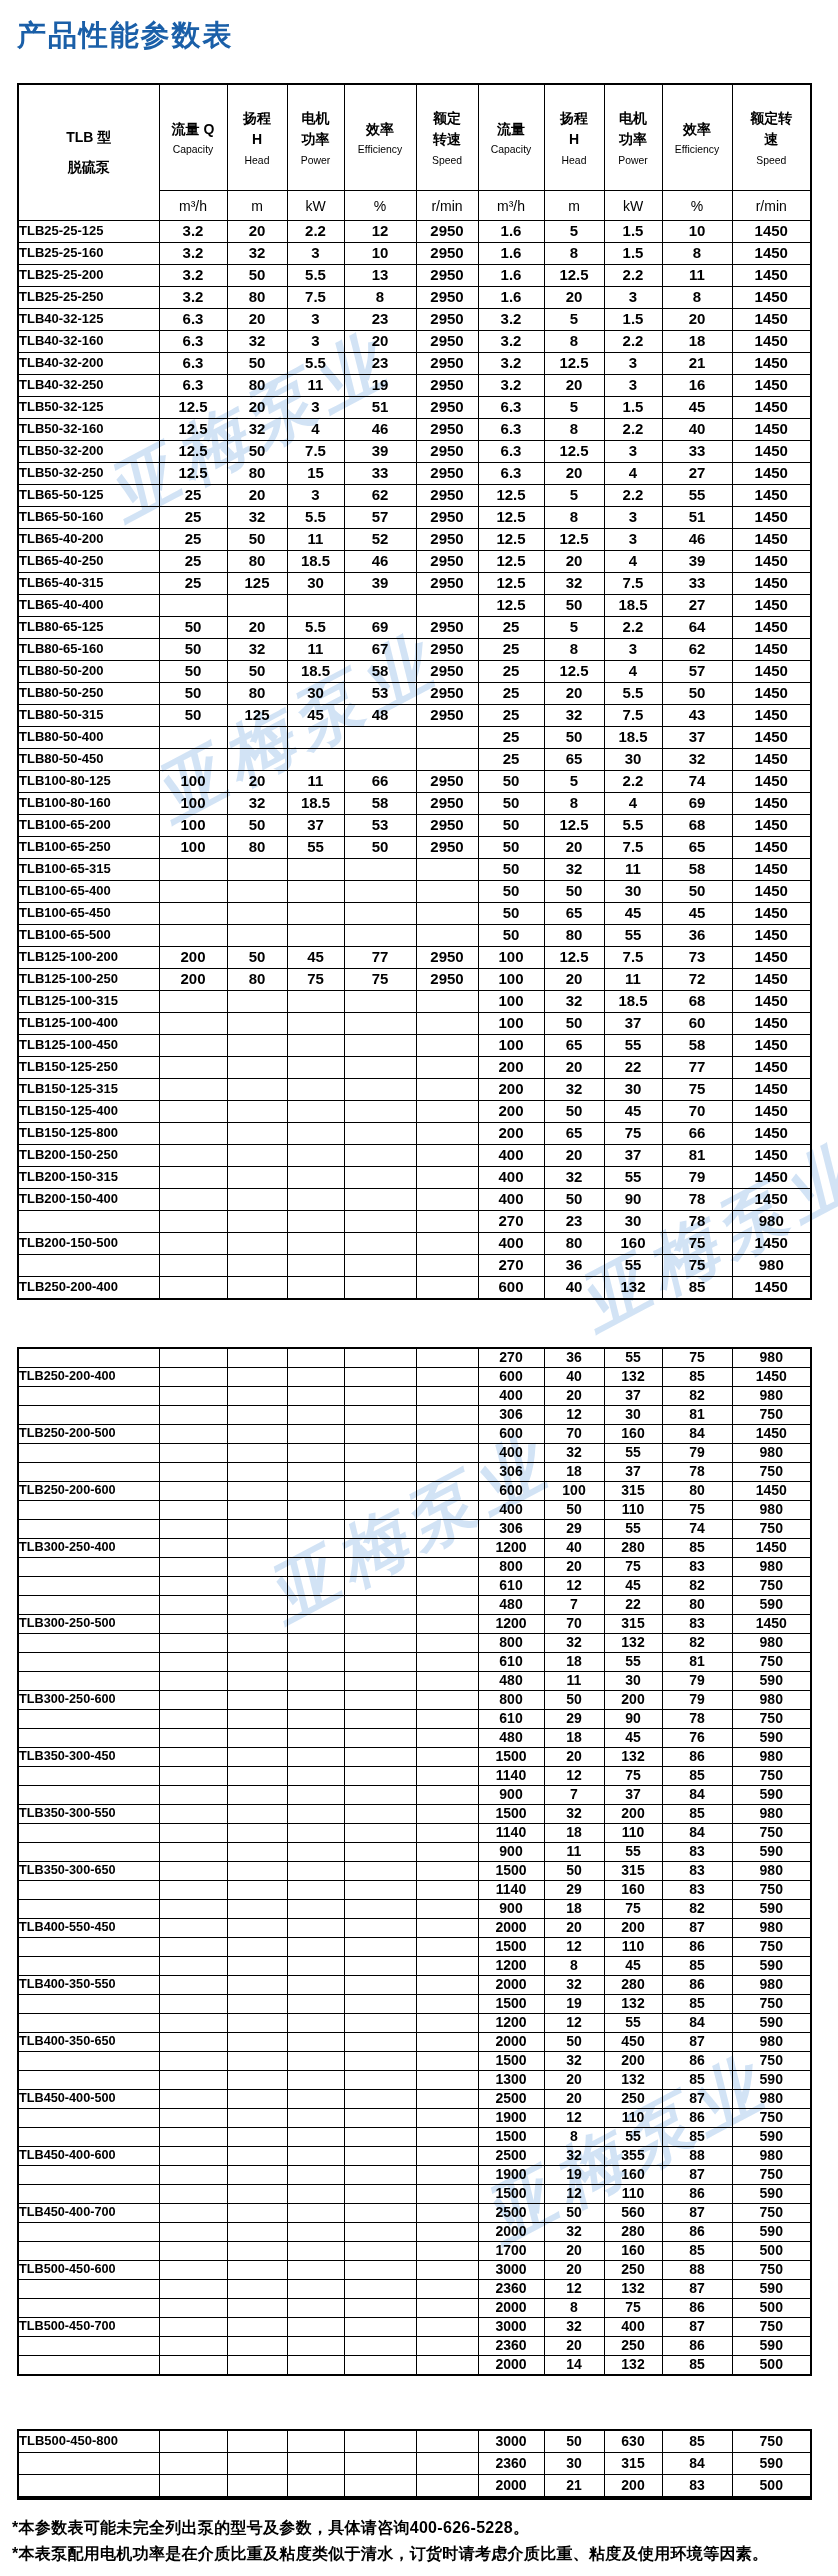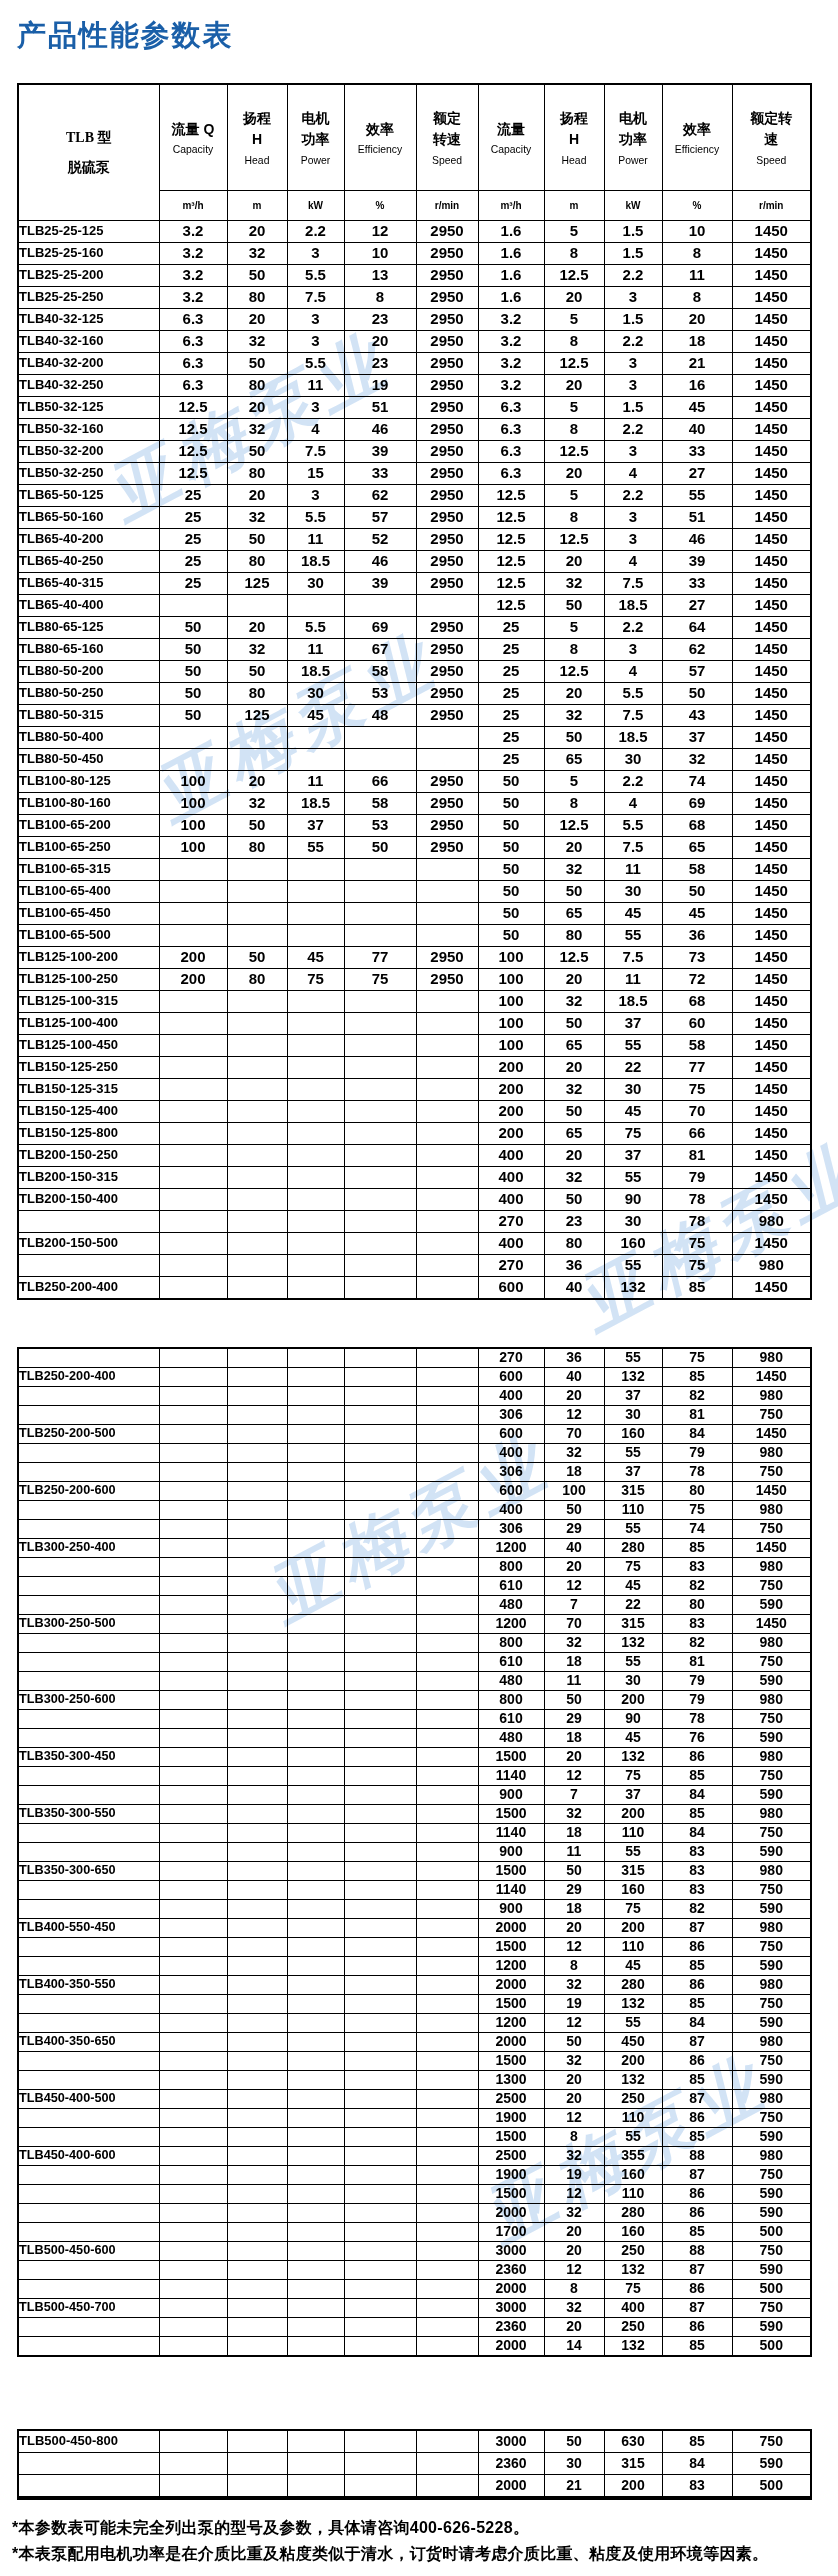--- a/index.html
+++ b/index.html
@@ -21,22 +21,22 @@
              width:793px;background:transparent;}
   table.spec th,table.spec td{border:1.9px solid #000;padding:0;overflow:hidden;}
   table.spec{border:2.8px solid #000;}
   #table1{top:71px;}
   #table2{top:1335px;}
   #table3{top:2417px;border-bottom-width:4.7px;}
   th{vertical-align:middle;text-align:center;font-weight:bold;}
   .col-h{height:105px;}
   .col-h .zh{display:block;font-size:14px;font-weight:bold;line-height:1.55;white-space:pre-line;}
   .col-h .en{display:block;font-size:10.4px;font-weight:normal;line-height:1.3;margin-top:2.8px;text-align:center;}
-  .model-h .zh{display:block;font-size:14px;font-weight:bold;line-height:2.1;white-space:pre-line;font-family:Liberation Serif, serif;}
-  tr.units-row th{height:29px;font-size:10px;font-weight:bold;}
+  .model-h .zh{display:block;font-size:14px;font-weight:bold;line-height:2.1;white-space:pre-line;}
+  tr.units-row th{height:29px;font-size:14px;font-weight:normal;}
   td{vertical-align:middle;line-height:1.1;}
   td.val{height:21px;font-size:15px;font-weight:bold;text-align:center;}
   td.model{font-size:13px;font-weight:bold;text-align:left;padding-left:7.5px;}
   #table2 td.val{height:18px;font-size:14px;}
   #table2 td.model{font-size:12.7px;}
   #table3 td.val{height:21px;font-size:14px;}
   
   .footnote{position:absolute;left:12px;margin:0;font-size:16px;font-weight:bold;z-index:2;
             letter-spacing:0.3px;}
   .fn1{top:2506px;}
@@ -1368,20 +1368,33 @@
           <td class="val"></td>
           <td class="val"></td>
           <td class="val"></td>
           <td class="val">1500</td>
           <td class="val">12</td>
           <td class="val">110</td>
           <td class="val">86</td>
           <td class="val">590</td>
         </tr>
         <tr>
+          <td class="model">TLB450-400-700</td>
+          <td class="val"></td>
+          <td class="val"></td>
+          <td class="val"></td>
+          <td class="val"></td>
+          <td class="val"></td>
+          <td class="val">2500</td>
+          <td class="val">50</td>
+          <td class="val">560</td>
+          <td class="val">87</td>
+          <td class="val">750</td>
+        </tr>
+        <tr>
           <td class="model"></td>
           <td class="val"></td>
           <td class="val"></td>
           <td class="val"></td>
           <td class="val"></td>
           <td class="val"></td>
           <td class="val">2000</td>
           <td class="val">32</td>
           <td class="val">280</td>
           <td class="val">86</td>

